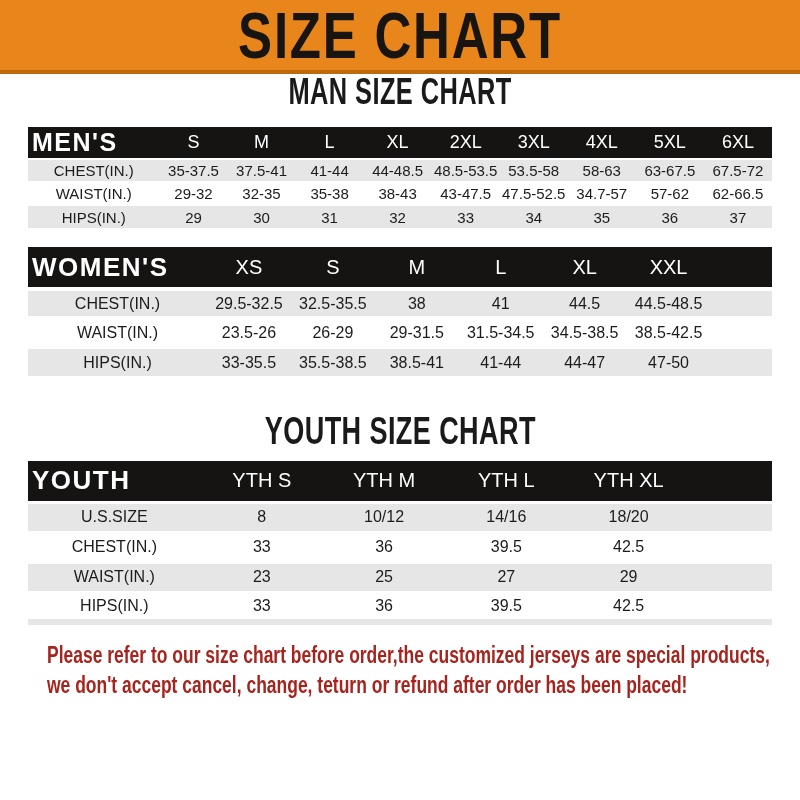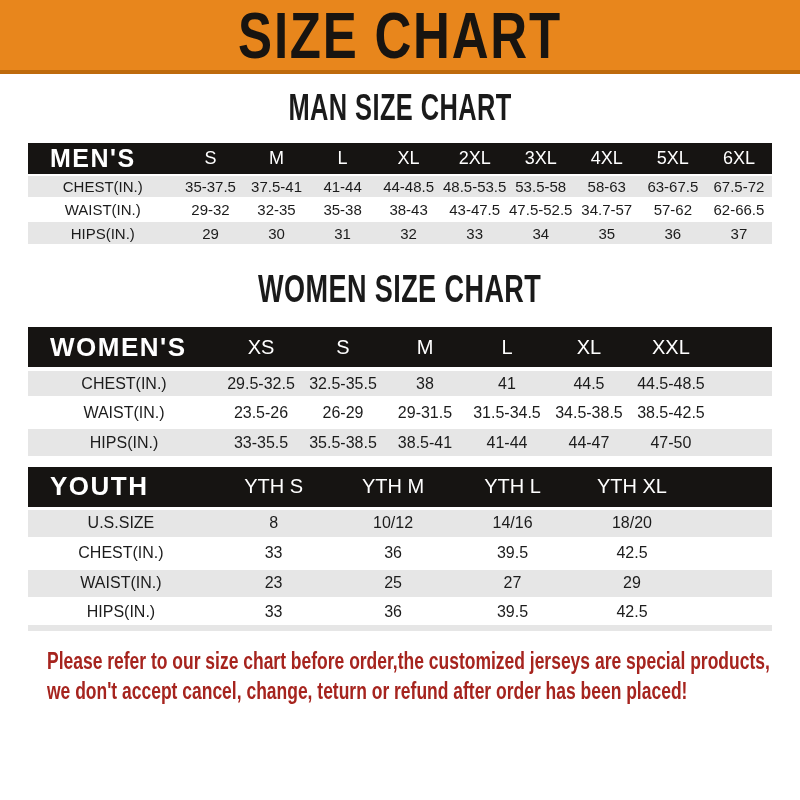--- a/index.html
+++ b/index.html
@@ -14,35 +14,35 @@
     border-bottom:4px solid var(--banner-border,#BE6A0C);
     display:flex;align-items:center;justify-content:center;
   }
   .banner-title{
     display:inline-block;font-size:58px;font-weight:bold;letter-spacing:2px;
     color:#181410;transform:scale(0.88,1.12);white-space:nowrap;
   }
   
   .heading{text-align:center;font-weight:bold;}
   .heading > span{display:inline-block;white-space:nowrap;transform:scale(0.82,1.18);letter-spacing:0.5px;}
-  .section-man    .heading{margin-top:16px;font-size:31px;text-decoration:underline;}
+  .section-man    .heading{margin-top:0;font-size:31px;text-decoration:underline;}
   .section-women  .heading{margin-top:26px;font-size:33px;}
   .section-youth  .heading{margin-top:36px;font-size:33px;}
   
   table{
     width:744px;margin:0 auto;border-collapse:collapse;table-layout:fixed;
     text-align:center;
   }
   .section-man   table{margin-top:17px;}
   .section-women table{margin-top:19px;}
   .section-youth table{margin-top:11px;}
   thead tr{background:var(--bar-black,#161412);color:#fff;}
   thead th{font-weight:normal;}
   th.hdr-label{
-    font-weight:bold;text-align:left;padding-left:22px;
+    font-weight:bold;text-align:left;padding-left:4px;
     font-size:25px;letter-spacing:1.5px;white-space:nowrap;
   }
   tbody tr{border-top:3px solid #fff;}
   tbody th.row-label{font-weight:normal;white-space:nowrap;}
   tbody th,tbody td{color:#1c1c1c;}
   
   .men-table thead tr{height:31px;}
   .men-table tbody tr{height:23px;border-top:2px solid #fff;}
   .men-table thead th{font-size:18px;}
   .men-table thead th.hdr-label{font-size:25px;width:17%;}
@@ -133,23 +133,20 @@
           <td>34</td>
           <td>35</td>
           <td>36</td>
           <td>37</td>
         </tr>
       </tbody>
     </table>
 </div>
 
 <div class="section section-women">
-  <div class="heading">
-    <span>WOMEN SIZE CHART</span>
-  </div>
   <table class="women-table">
       <thead>
         <tr>
           <th class="hdr-label">WOMEN'S</th>
           <th>XS</th>
           <th>S</th>
           <th>M</th>
           <th>L</th>
           <th>XL</th>
           <th>XXL</th>
@@ -185,20 +182,23 @@
           <td>41-44</td>
           <td>44-47</td>
           <td>47-50</td>
           <td></td>
         </tr>
       </tbody>
     </table>
 </div>
 
 <div class="section section-youth">
+  <div class="heading">
+    <span>YOUTH SIZE CHART</span>
+  </div>
   <table class="youth-table">
       <thead>
         <tr>
           <th class="hdr-label">YOUTH</th>
           <th>YTH S</th>
           <th>YTH M</th>
           <th>YTH L</th>
           <th>YTH XL</th>
           <th class="empty-col"></th>
         </tr>

